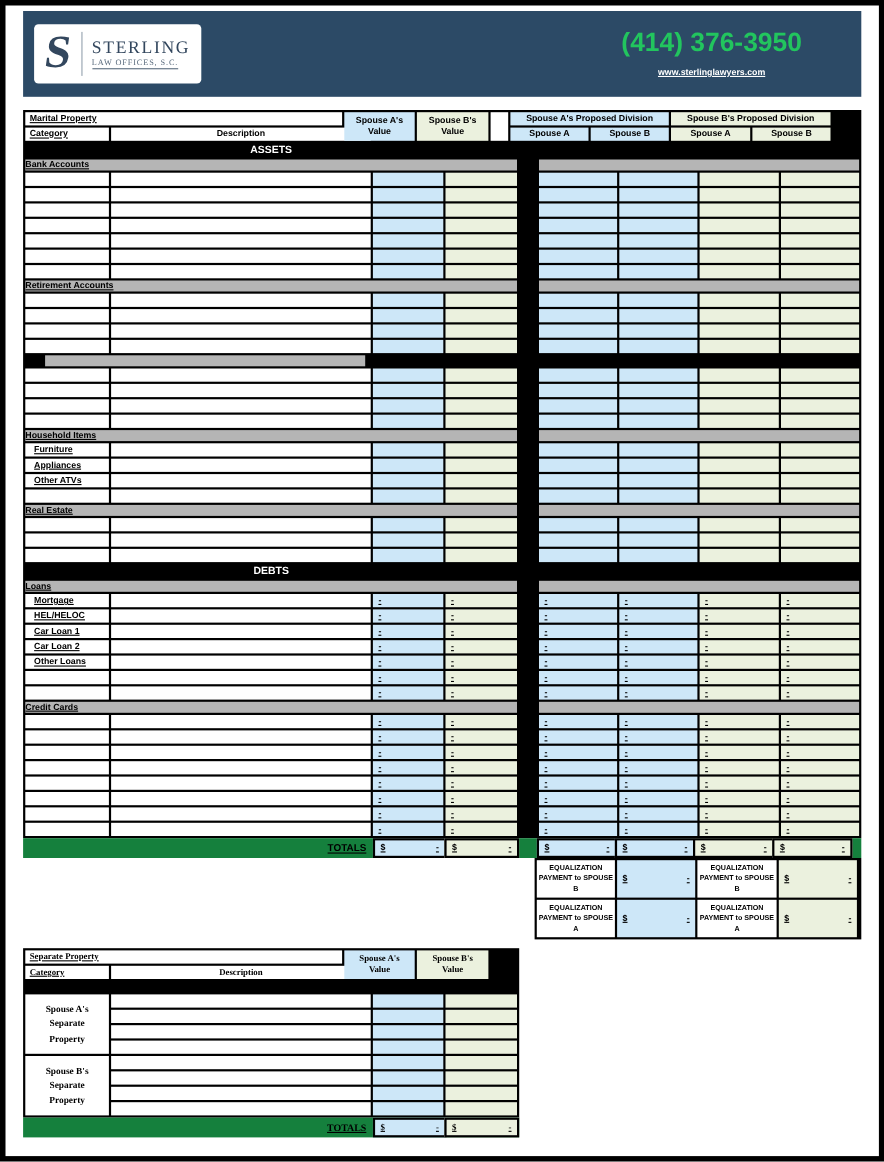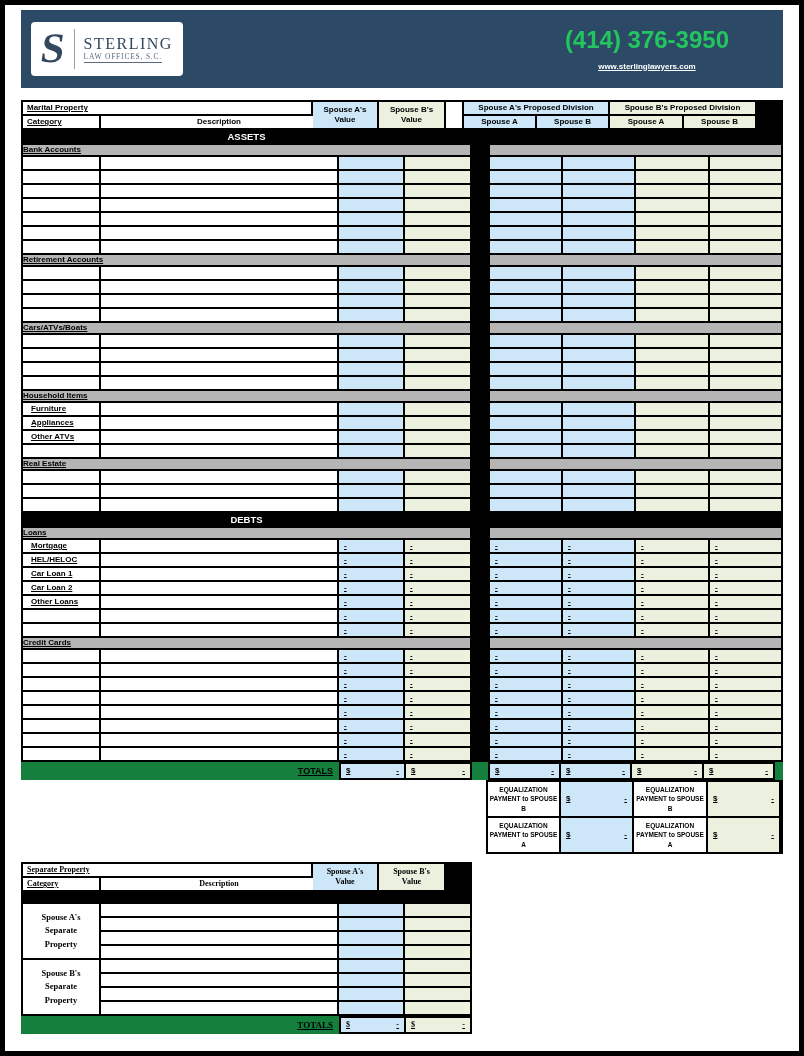--- a/index.html
+++ b/index.html
@@ -221,21 +221,20 @@
             <div class="cell w-cat bg-white h-data cat u"></div>
             <div class="cell w-desc bg-white h-data"></div>
             <div class="cell w-av bg-blue h-data dash u"></div>
             <div class="cell w-bv bg-green h-data dash u"></div>
             <div class="cell w-gap h-data"></div>
             <div class="cell w-d bg-blue h-data dash u"></div>
             <div class="cell w-d bg-blue h-data dash u"></div>
             <div class="cell w-d3 bg-green h-data dash u"></div>
             <div class="cell w-d bg-green h-data dash u"></div>
           </div><div class="row">
-            <div class="cell w-left bg-gray h-gray band-label u">Cars/ATVs/Boats</div>
             <div class="cell w-gap h-gray"></div>
             <div class="cell w-right bg-gray h-gray"></div>
           </div><div class="row">
             <div class="cell w-cat bg-white h-data cat u"></div>
             <div class="cell w-desc bg-white h-data"></div>
             <div class="cell w-av bg-blue h-data dash u"></div>
             <div class="cell w-bv bg-green h-data dash u"></div>
             <div class="cell w-gap h-data"></div>
             <div class="cell w-d bg-blue h-data dash u"></div>
             <div class="cell w-d bg-blue h-data dash u"></div>

